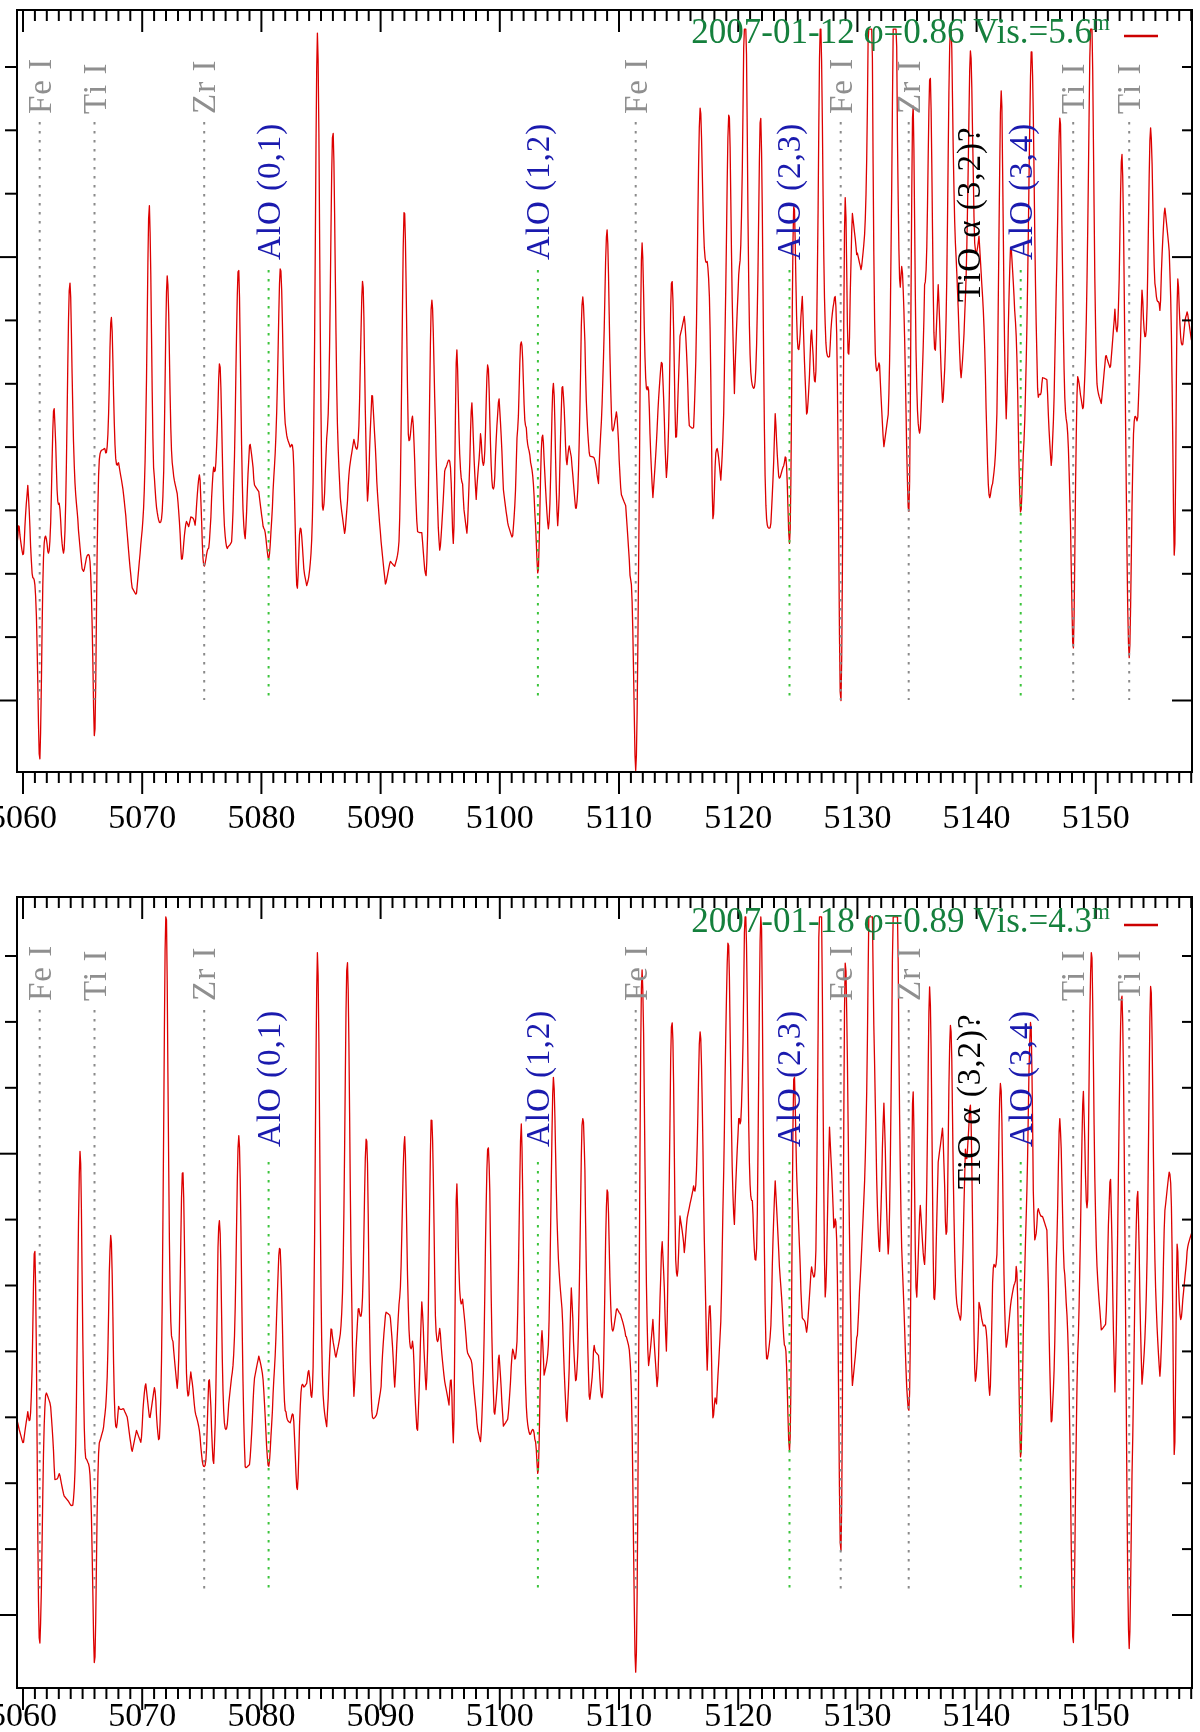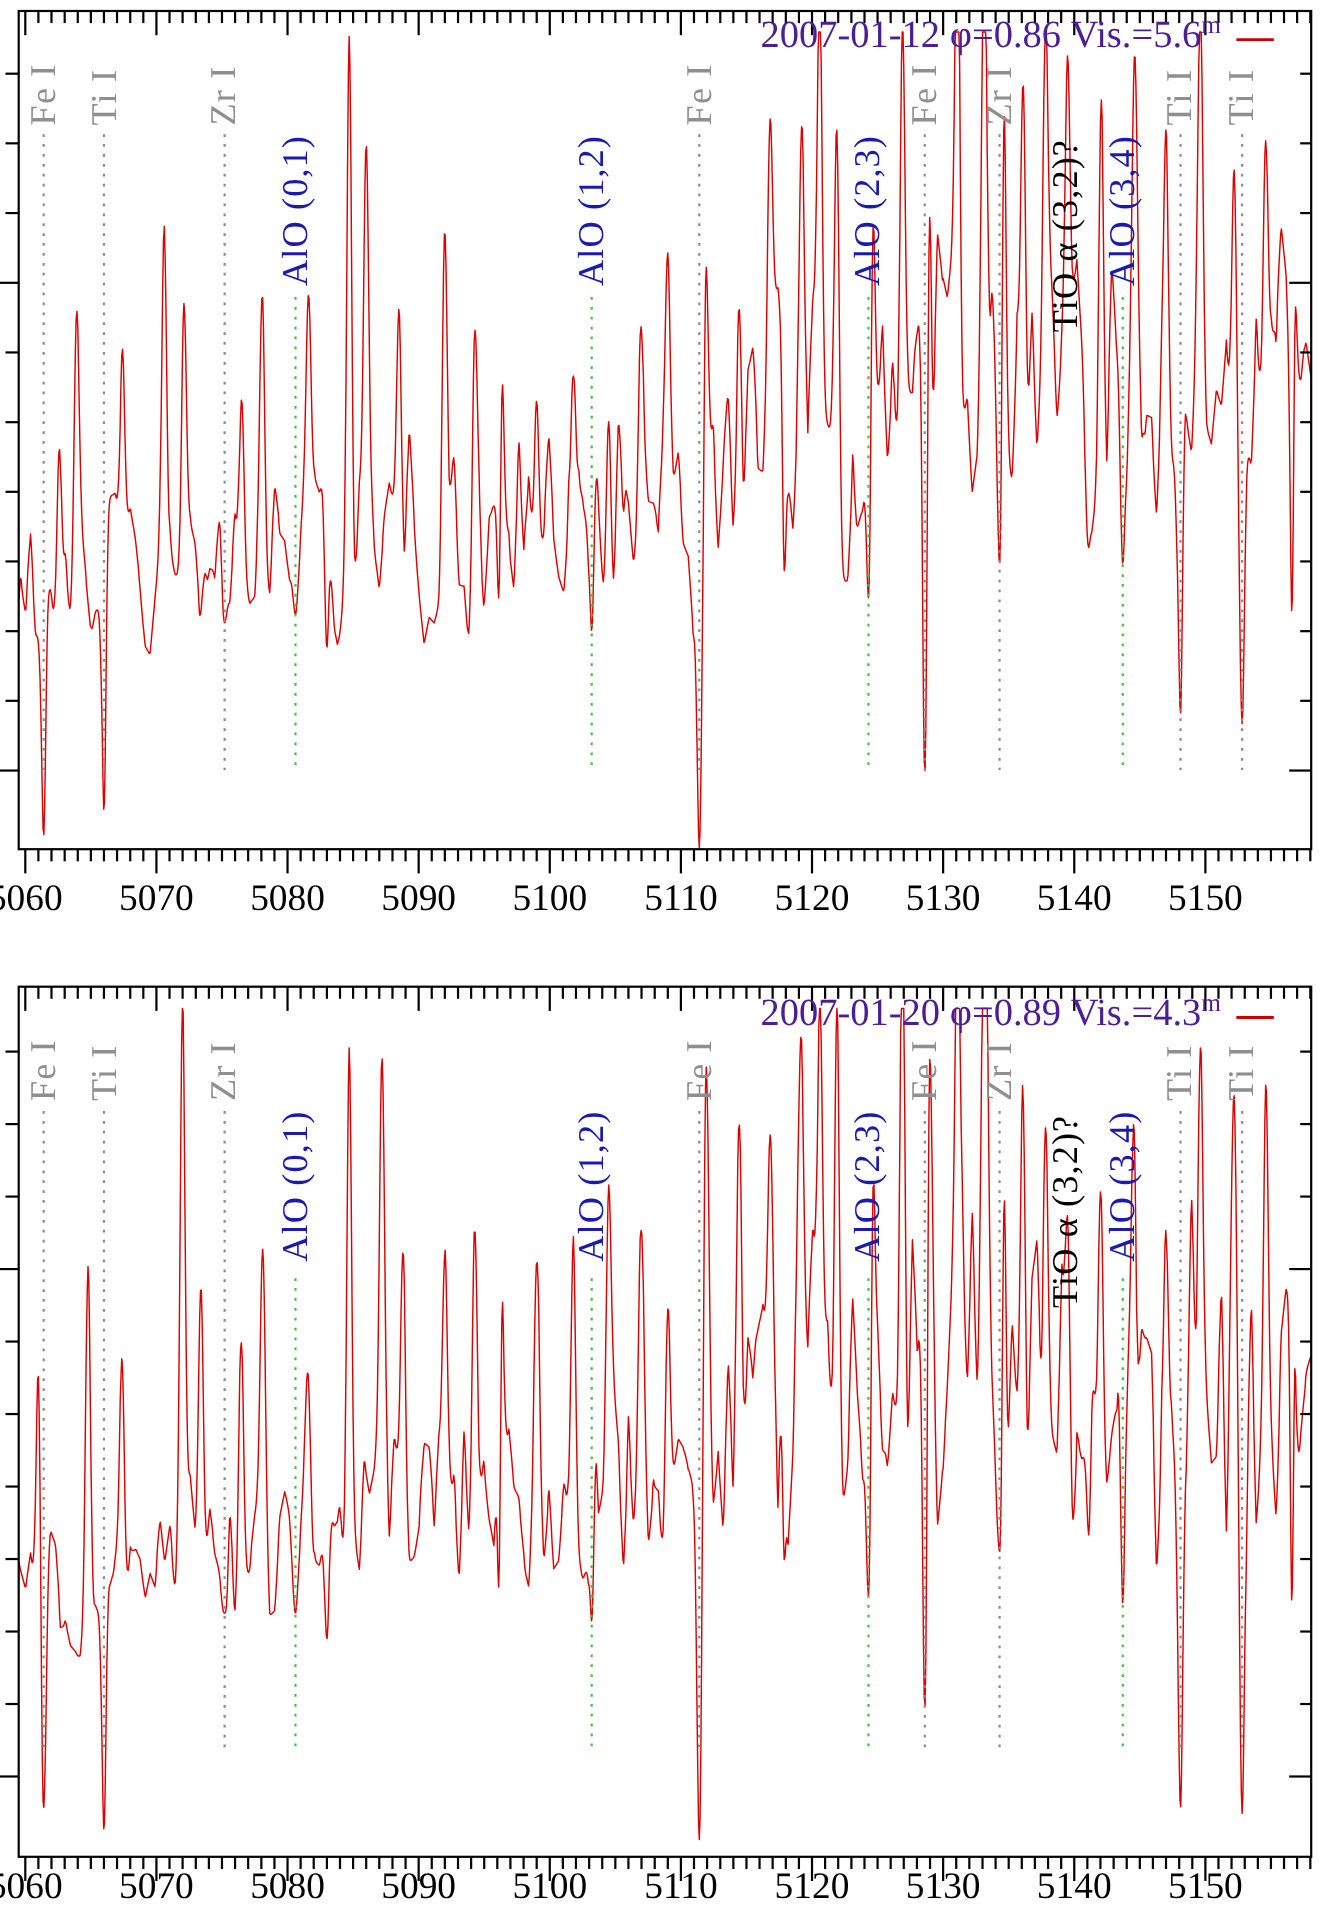--- a/index.html
+++ b/index.html
@@ -1,20 +1,20 @@
 <!DOCTYPE html>
 <html><head>
 <meta charset="utf-8">
 <style>
   html,body{margin:0;padding:0;background:#ffffff;}
   .figure{position:relative;width:1200px;height:1732px;background:#ffffff;
           font-family:"Liberation Serif",serif;overflow:hidden;}
   .figure svg{position:absolute;left:0;top:0;}
   .legend{position:absolute;left:0;width:1110px;text-align:right;font-size:35px;
-          color:#4c1d95;white-space:nowrap;line-height:1.1;}
+          color:#15803d;white-space:nowrap;line-height:1.1;}
   .legend sup{font-size:23px;}
   .xtick{position:absolute;transform:translateX(-50%);font-size:34px;color:#000;
          white-space:nowrap;line-height:1;}
   .mlabel{position:absolute;white-space:nowrap;font-size:33px;line-height:1;
           transform:rotate(-90deg);transform-origin:0 0;letter-spacing:1px;}
 </style>
 </head>
 <body>
 
 <div class="figure">
@@ -486,21 +486,21 @@
       <line x1="1182" y1="1483.2" x2="1192" y2="1483.2" stroke="#000000" stroke-width="2"></line>
       <line x1="5" y1="1549.1" x2="17" y2="1549.1" stroke="#000000" stroke-width="2"></line>
       <line x1="1182" y1="1549.1" x2="1192" y2="1549.1" stroke="#000000" stroke-width="2"></line>
       <line x1="-7" y1="1615.0" x2="17" y2="1615.0" stroke="#000000" stroke-width="2"></line>
       <line x1="1172" y1="1615.0" x2="1192" y2="1615.0" stroke="#000000" stroke-width="2"></line>
       <line x1="1124" y1="925" x2="1158" y2="925" stroke="#cc0000" stroke-width="2.6"></line>
     </svg>
 
   <div class="legend" id="legend-1" style="top:10px"><span>2007-01-12 φ=0.86 Vis.=5.6</span><sup>m</sup></div>
 
-  <div class="legend" id="legend-2" style="top:899px"><span>2007-01-20 φ=0.89 Vis.=4.3</span><sup>m</sup></div>
+  <div class="legend" id="legend-2" style="top:899px"><span>2007-01-18 φ=0.89 Vis.=4.3</span><sup>m</sup></div>
 
   <div id="overlay">
       <div class="xtick" style="left: 23px; top: 800px;">5060</div>
       <div class="xtick" style="left: 142.2px; top: 800px;">5070</div>
       <div class="xtick" style="left: 261.4px; top: 800px;">5080</div>
       <div class="xtick" style="left: 380.6px; top: 800px;">5090</div>
       <div class="xtick" style="left: 499.8px; top: 800px;">5100</div>
       <div class="xtick" style="left: 619px; top: 800px;">5110</div>
       <div class="xtick" style="left: 738.2px; top: 800px;">5120</div>
       <div class="xtick" style="left: 857.4px; top: 800px;">5130</div>

